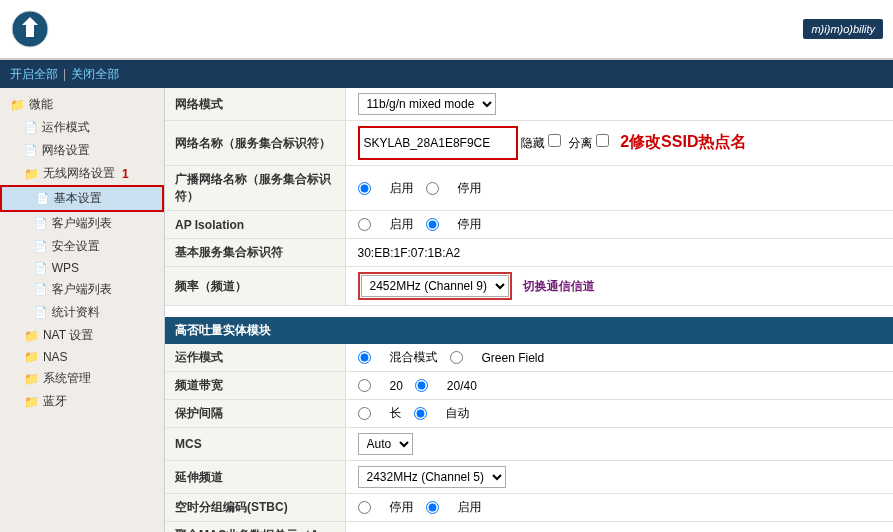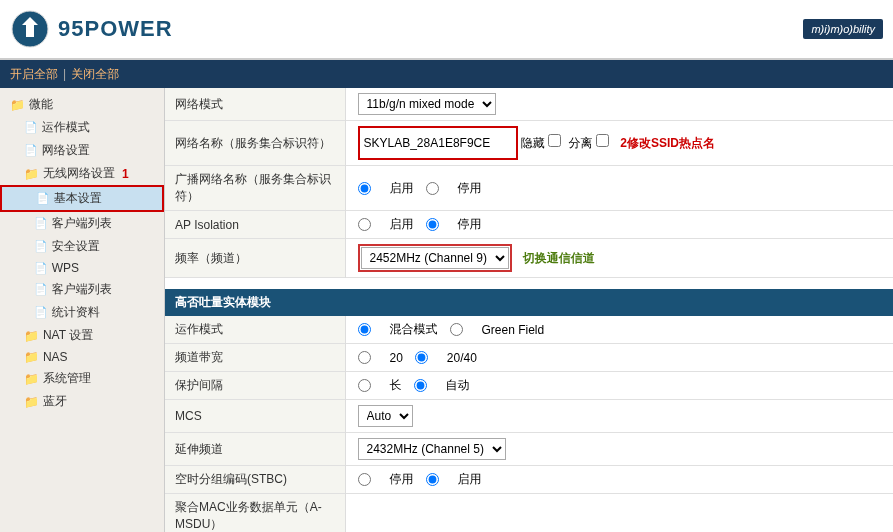--- a/index.html
+++ b/index.html
@@ -50,21 +50,21 @@
     
     .navbar {
       background: #1a3a5c;
       height: 28px;
       display: flex;
       align-items: center;
       padding: 0 10px;
       gap: 5px;
     }
     .navbar a {
-      color: #fdba74;
+      color: #7dd3fc;
       text-decoration: none;
       font-size: 12px;
     }
     .navbar .separator {
       color: #aaa;
     }
 
     
     .main-layout {
       display: flex;
@@ -111,21 +111,21 @@
     }
     .form-table td {
       padding: 5px 10px;
       vertical-align: middle;
     }
     .form-table td:first-child {
       background: #f5f5f0;
       width: 180px;
       border-right: 1px solid #ddd;
       color: #333;
-      font-weight: normal;
+      font-weight: bold;
     }
     .form-table td:last-child {
       background: #fff;
       padding-left: 12px;
       margin-left: 6px;
     }
 
     
     .section-header {
       background: #1a5276;
@@ -165,26 +165,26 @@
     .radio-label {
       display: flex;
       align-items: center;
       gap: 19px;
       margin-right: 8px;
     }
 
     
     .annotation-red {
       color: #cc0000;
-      font-size: 12px;
+      font-size: 16px;
       font-weight: bold;
       margin-left: 8px;
     }
     .annotation-blue-text {
-      color: #4d7c0f;
+      color: #701a75;
       font-size: 12px;
       font-weight: bold;
       margin-left: 8px;
     }
 
     
     .select-highlight-wrapper {
       display: inline-flex;
       align-items: flex-end;
       border: 2px solid #cc3333;
@@ -204,21 +204,20 @@
   </style>
 </head>
 <body>
 
 <div class="header">
   <div class="logo-area">
     <svg class="logo-icon" viewBox="0 0 40 40">
       <circle cx="20" cy="20" r="18" fill="#1a5276" stroke="#ddd" stroke-width="1"></circle>
       <polygon points="20,8 28,16 24,16 24,28 16,28 16,16 12,16" fill="#fff"></polygon>
     </svg>
-    <span class="logo-text">95POWER</span>
   </div>
   <div class="brand-badge">m)i)m)o)bility</div>
 </div>
 
 <div class="navbar">
   <a>开启全部</a>
   <span class="separator">|</span>
   <a>关闭全部</a>
 </div>
 
@@ -364,20 +363,26 @@
                 <span>启用</span>
               </label>
               <label class="radio-label">
                 <input type="radio" name="apiso" checked="" style="">
                 <span>停用</span>
               </label>
             </div>
           </td>
         </tr>
 
+        <tr>
+          <td>基本服务集合标识符</td>
+          <td>
+            <span>30:EB:1F:07:1B:A2</span>
+          </td>
+        </tr>
 
         <tr>
           <td>频率（频道）</td>
           <td>
             <div class="select-highlight-wrapper">
               <select class="form-select">
                 <option>2412MHz (Channel 1)</option>
                 <option>2437MHz (Channel 6)</option>
                 <option selected="">2452MHz (Channel 9)</option>
                 <option>Auto</option>

